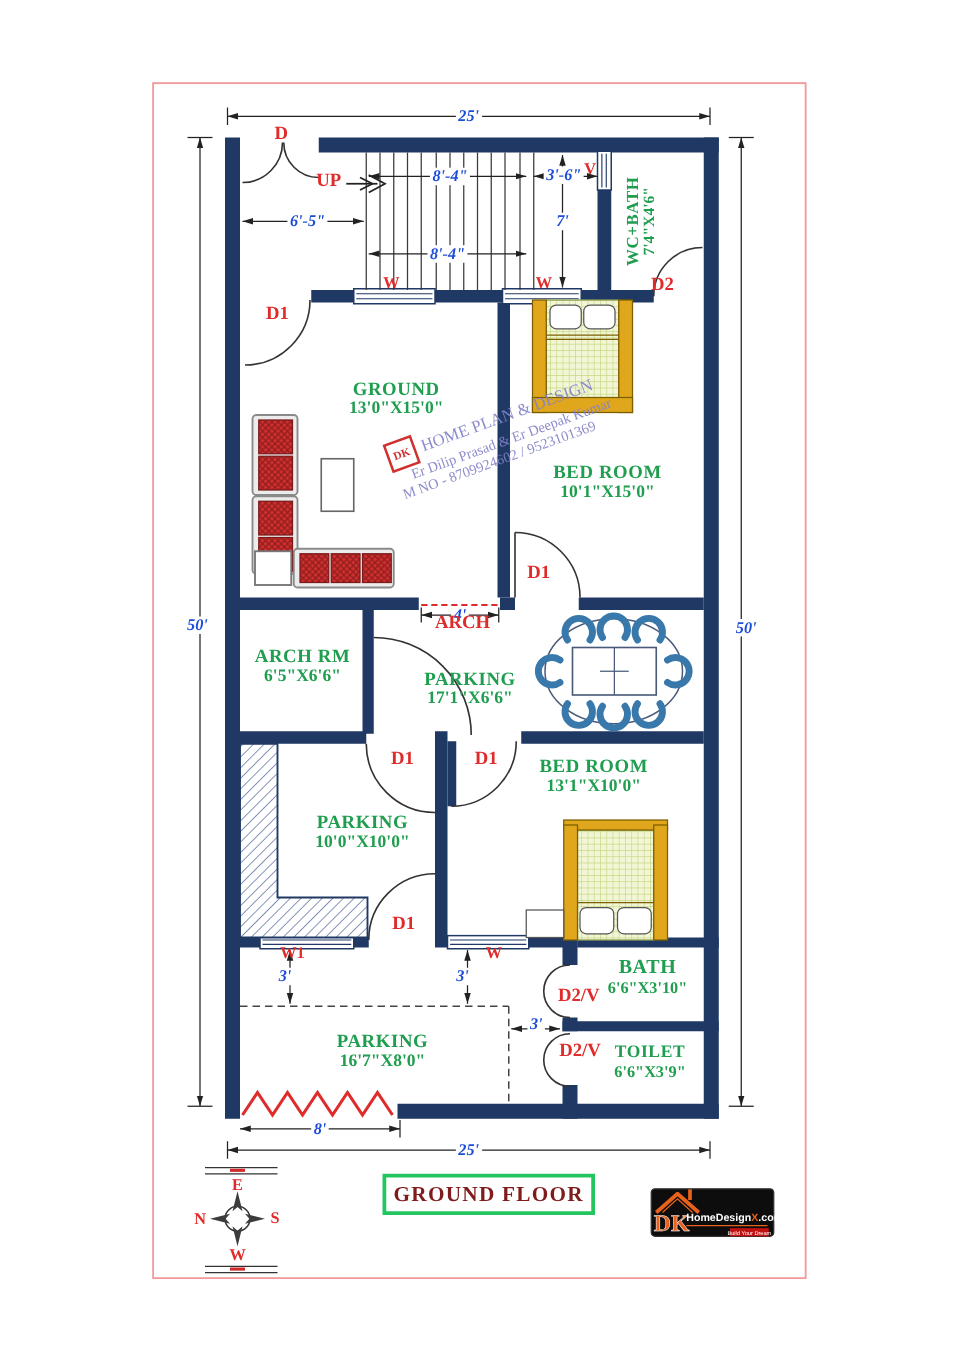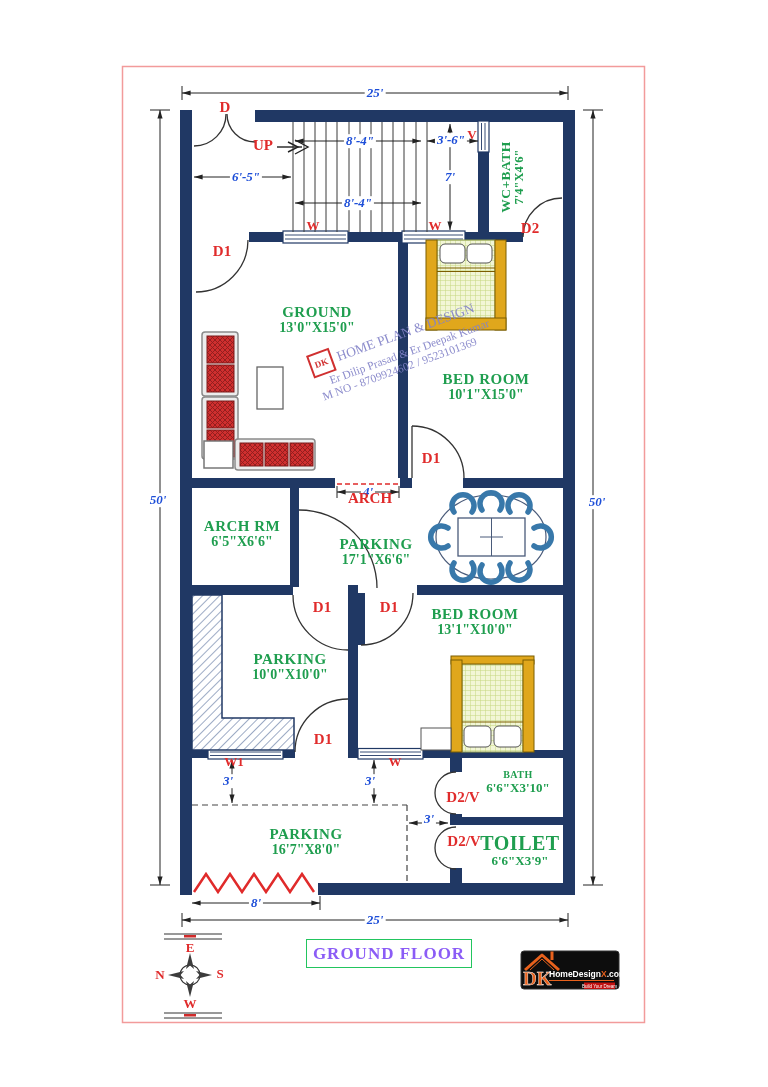--- a/index.html
+++ b/index.html
@@ -9,22 +9,22 @@
   .lbl{position:absolute;transform:translate(-50%,-50%);white-space:nowrap;line-height:1.05;}
   .green{color:#1f9e4f;font-weight:bold;}
   .red{color:#e02b2b;font-weight:bold;font-size:15px;}
   .red-sm{color:#e02b2b;font-weight:bold;font-size:13px;}
   .dim{color:#1d4ed8;font-style:italic;font-weight:bold;font-size:13px;background:#fff;padding:0 2px;}
   .room{text-align:center;}
   .room .rname{font-size:15px;letter-spacing:.5px;}
   .room .rsize{font-size:14px;}
   .vert{transform:translate(-50%,-50%) rotate(-90deg);}
   .title-box{position:absolute;left:306px;top:939px;width:164px;height:27px;background:#fff;
-     border:1px solid #22c55e;display:flex;align-items:center;justify-content:center;
-     color:#8b5cf6;font-weight:bold;font-size:17px;letter-spacing:1px;}
+     border:3px solid #22c55e;display:flex;align-items:center;justify-content:center;
+     color:#7f1d1d;font-weight:bold;font-size:17px;letter-spacing:1px;}
   .watermark{position:absolute;left:306px;top:356px;width:250px;transform:rotate(-20deg);
      transform-origin:left top;color:rgba(130,130,200,0.92);}
   .wm-row{display:flex;align-items:center;gap:5px;}
   .wm-stamp{width:20px;height:20px;border:2px solid #d03030;color:#d03030;font-size:9px;
      font-weight:bold;display:flex;align-items:center;justify-content:center;background:rgba(255,255,255,.5);}
   .wm-l1{font-size:13.5px;}
   .wm-l2{font-size:11.5px;margin-top:1px;margin-left:14px;}
   .wm-l3{font-size:11.5px;margin-top:1px;margin-left:2px;}
   .compass-letter{font-size:13px;}
 </style>
@@ -323,25 +323,25 @@
 </div>
 <div class="lbl room green" style="left:290px;top:667px">
   <div class="rname">PARKING</div>
   <div class="rsize">10'0"X10'0"</div>
 </div>
 <div class="lbl room green" style="left:475px;top:622px">
   <div class="rname">BED ROOM</div>
   <div class="rsize">13'1"X10'0"</div>
 </div>
 <div class="lbl room green" style="left:518px;top:782px">
-  <div class="rname" style="font-size:10px">BATH</div>
+  <div class="rname" style="font-size:16px">BATH</div>
   <div class="rsize" style="font-size:13px">6'6"X3'10"</div>
 </div>
 <div class="lbl room green" style="left:520px;top:850px">
-  <div class="rname" style="font-size:20px">TOILET</div>
+  <div class="rname" style="font-size:14px">TOILET</div>
   <div class="rsize" style="font-size:13px">6'6"X3'9"</div>
 </div>
 <div class="lbl room green" style="left:306px;top:842px">
   <div class="rname">PARKING</div>
   <div class="rsize">16'7"X8'0"</div>
 </div>
 
 <div class="watermark">
   <div class="wm-row">
     <span class="wm-stamp">DK</span>

